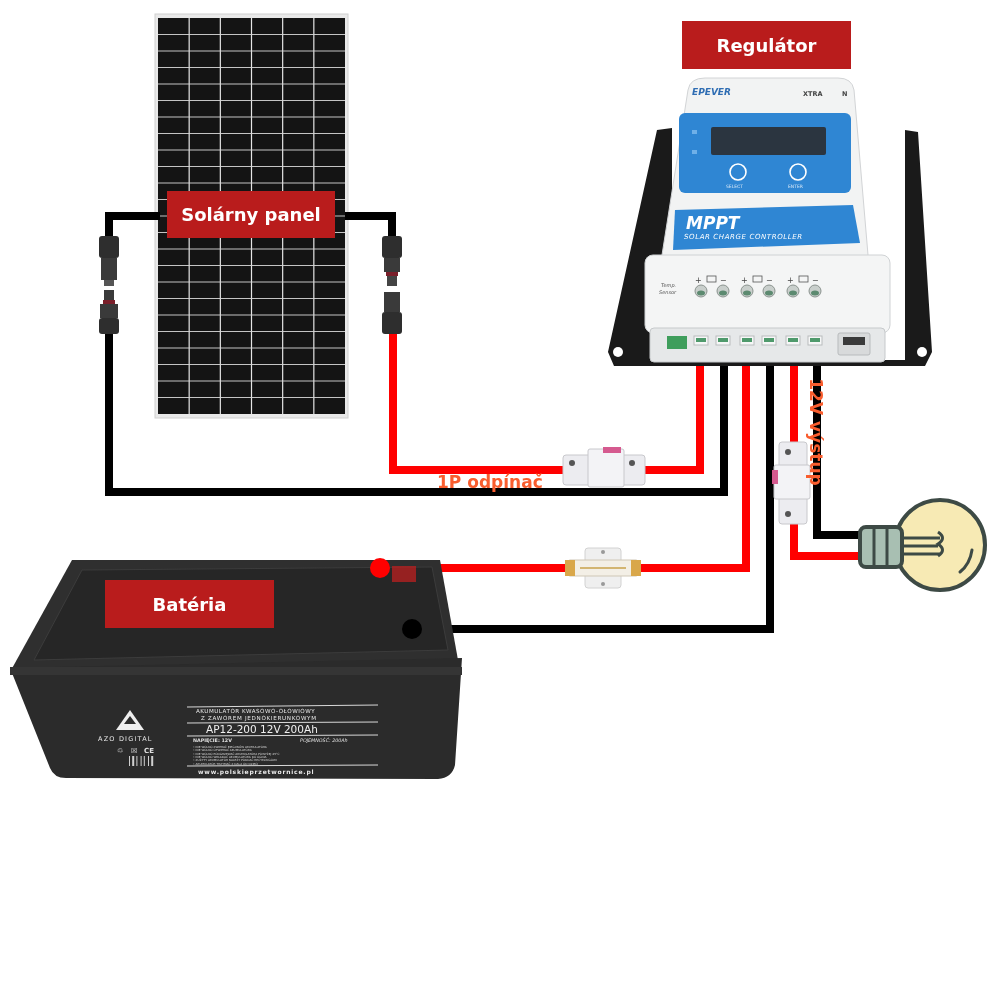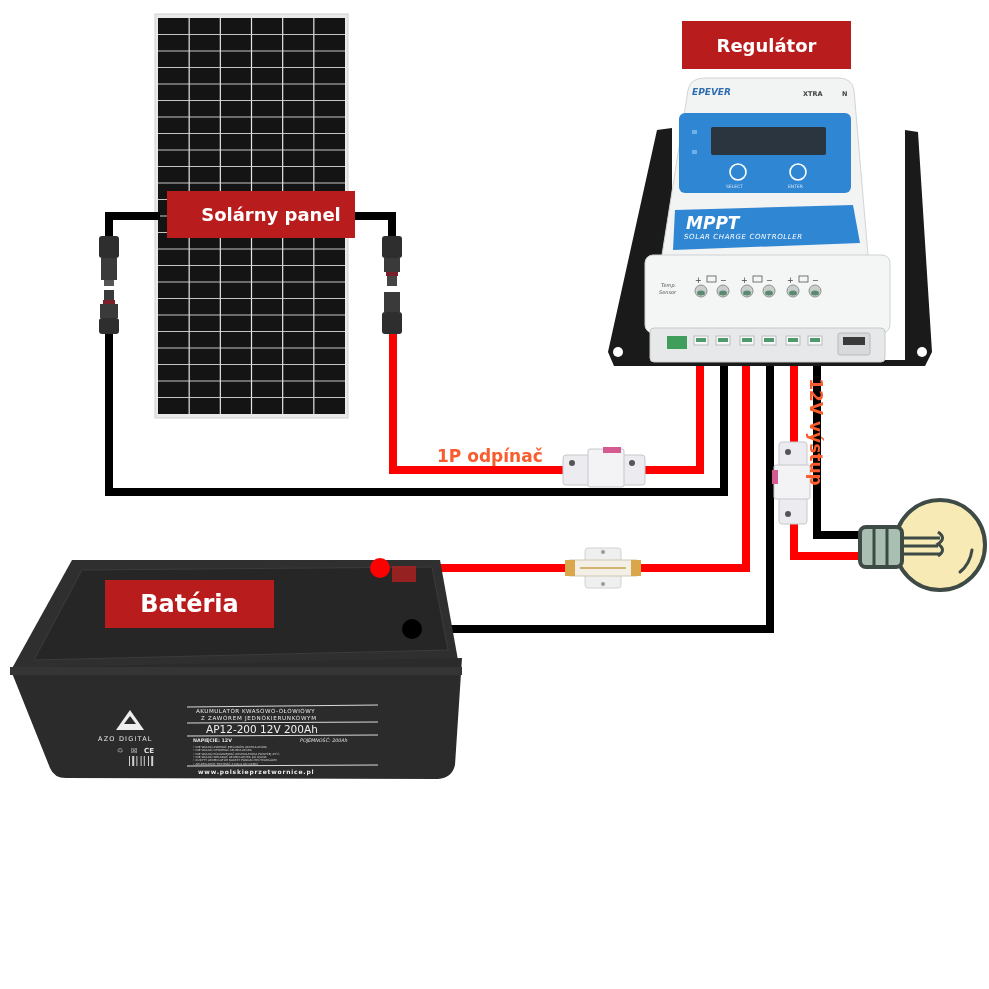--- a/index.html
+++ b/index.html
@@ -245,23 +245,23 @@
       <text x="193" y="748" font-size="2.9" fill="#d8d8d8" font-family="DejaVu Sans, sans-serif">• NIE WOLNO ZWIERAĆ BIEGUNÓW AKUMULATORA</text>
       <text x="193" y="751.3" font-size="2.9" fill="#d8d8d8" font-family="DejaVu Sans, sans-serif">• NIE WOLNO OTWIERAĆ AKUMULATORA</text>
       <text x="193" y="754.6" font-size="2.9" fill="#d8d8d8" font-family="DejaVu Sans, sans-serif">• NIE WOLNO PODGRZEWAĆ AKUMULATORA POWYŻEJ 45°C</text>
       <text x="193" y="757.9" font-size="2.9" fill="#d8d8d8" font-family="DejaVu Sans, sans-serif">• NIE WOLNO WKŁADAĆ AKUMULATORA DO OGNIA</text>
       <text x="193" y="761.2" font-size="2.9" fill="#d8d8d8" font-family="DejaVu Sans, sans-serif">• ZUŻYTY AKUMULATOR NALEŻY PODDAĆ RECYKLINGOWI</text>
       <text x="193" y="764.5" font-size="2.9" fill="#d8d8d8" font-family="DejaVu Sans, sans-serif">• AKUMULATOR TRZYMAĆ Z DALA OD DZIECI</text>
     </g>
   <text x="198" y="774" font-size="6" fill="#e8e8e8" font-weight="bold" letter-spacing="0.8" font-family="DejaVu Sans, sans-serif">www.polskieprzetwornice.pl</text>
 </svg>
 
-<div class="label-box" style="left:167px; top:191px; width:168px; height:47px; font-size:18px;padding-left:20px;">
+<div class="label-box" style="left:167px; top:191px; width:168px; height:47px; font-size:18px;">
   <span>Solárny panel</span>
 </div>
 <div class="label-box" style="left:682px; top:21px; width:169px; height:48px; font-size:18px;">
   <span>Regulátor</span>
 </div>
-<div class="label-box" style="left:105px; top:580px; width:169px; height:48px; font-size:24px;">
+<div class="label-box" style="left:105px; top:580px; width:169px; height:48px; font-size:18px;">
   <span>Batéria</span>
 </div>
-<div class="orange-text" style="left:437px; top:446px; font-size:17px;text-align:right;">1P odpínač</div>
+<div class="orange-text" style="left:437px; top:472px; font-size:17px;text-align:right;">1P odpínač</div>
 <div class="orange-text" style="left:816px; top:432px; font-size:17px; transform: translate(-50%,-50%) rotate(90deg); transform-origin: center;">12V výstup</div>
 
 </body></html>

